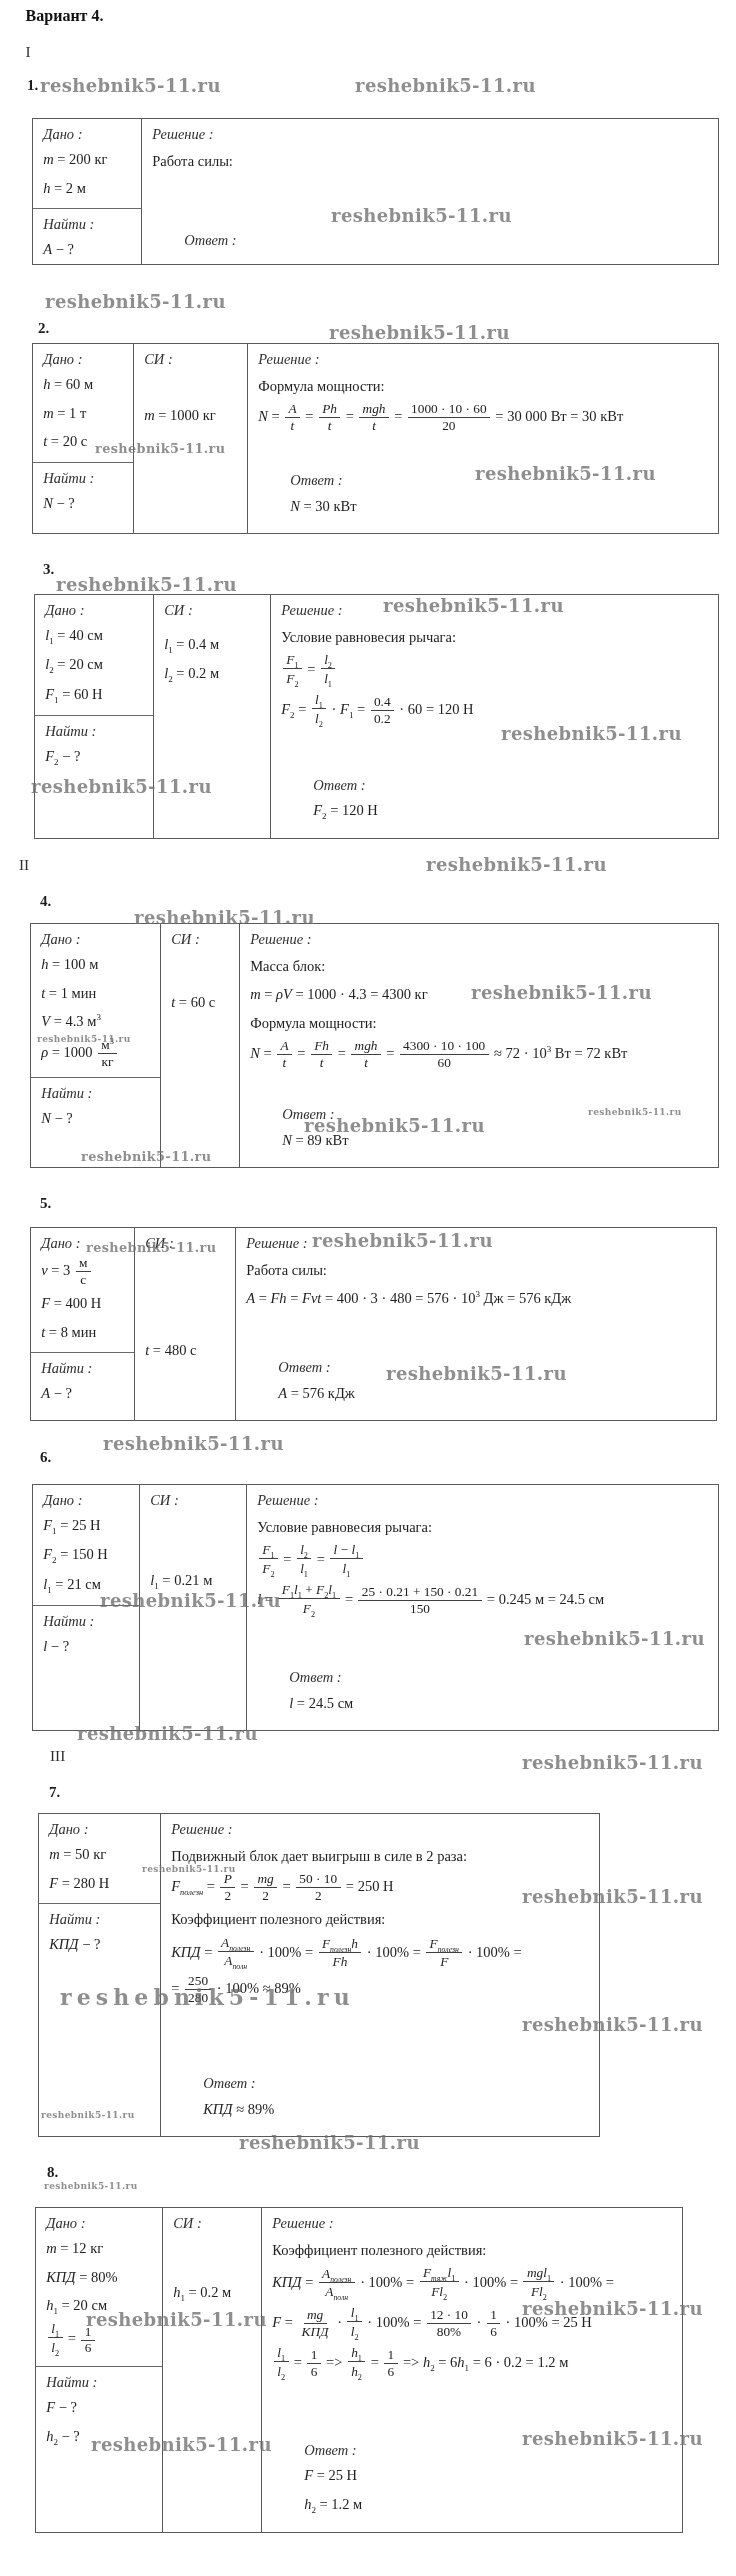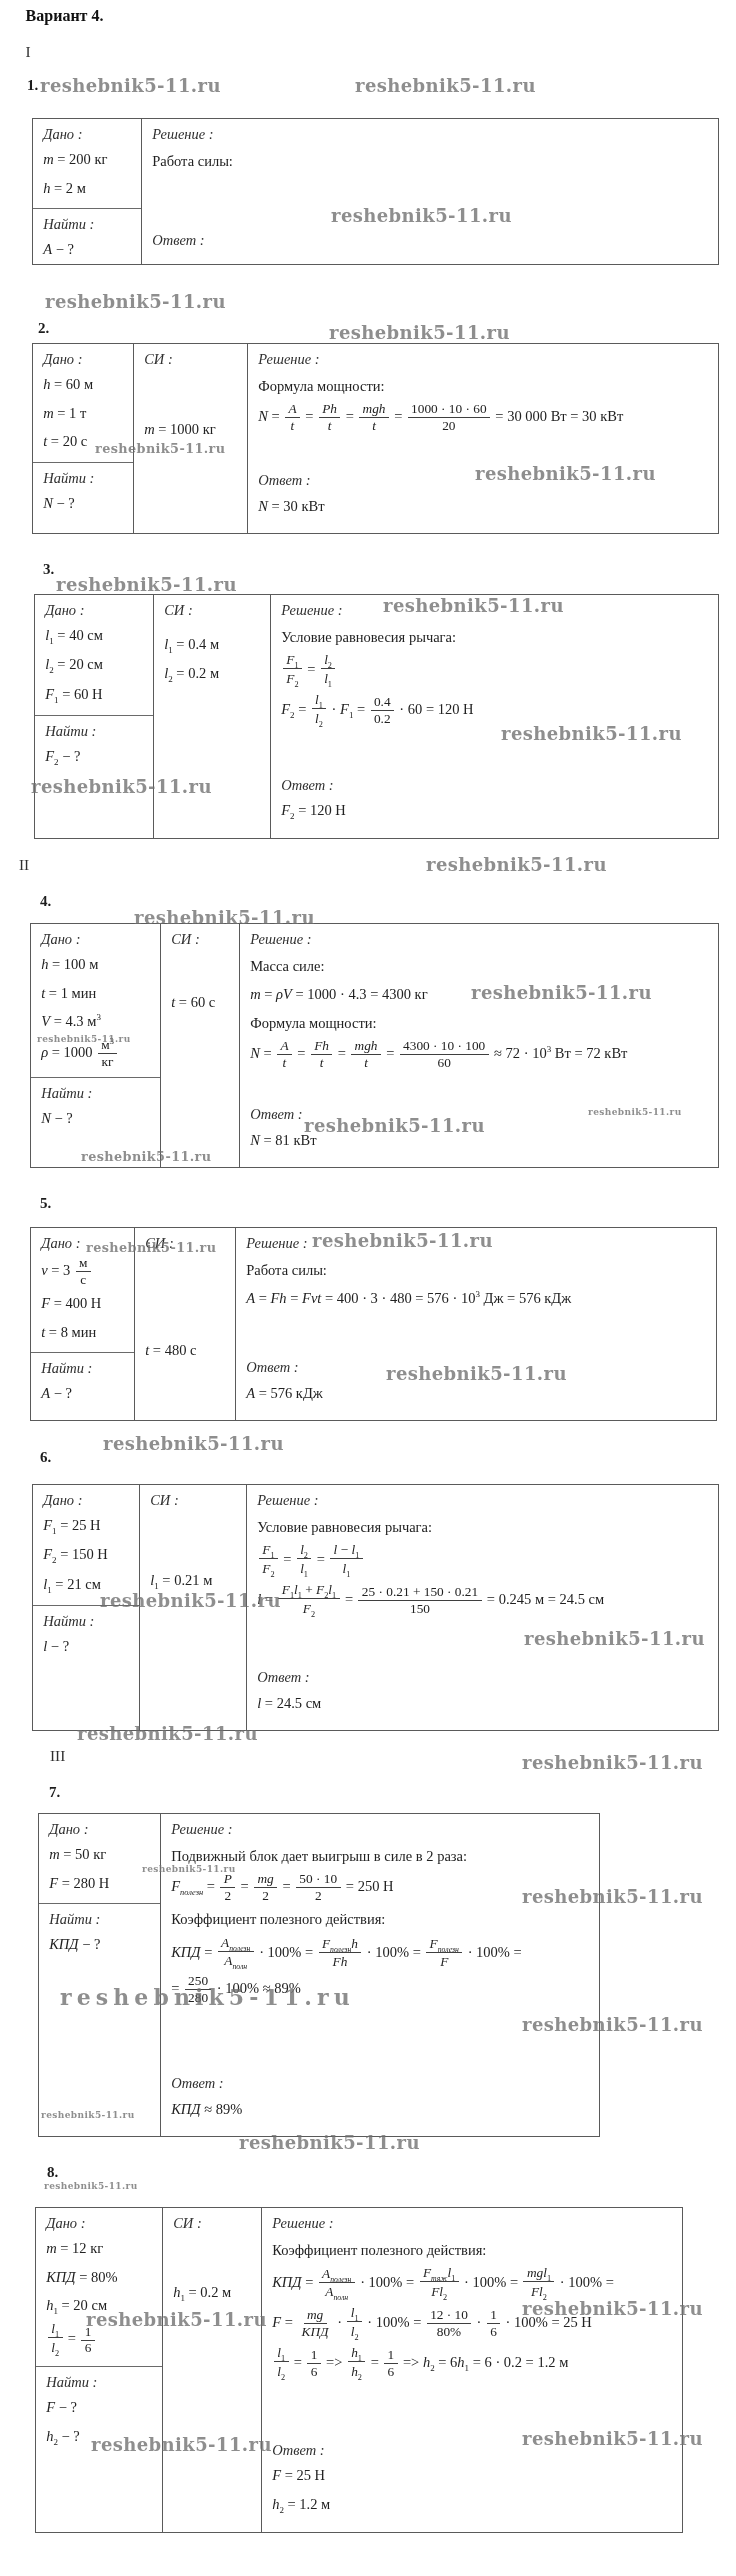--- a/index.html
+++ b/index.html
@@ -41,21 +41,21 @@
   .cell-label{font-style:italic;color:#2f2f2f;margin:1.7px 0 3.4px;}
   .fline{line-height:1.85;margin:1.7px 0;}
   .tk-v{font-style:italic;}
   sub.tk-s{font-size:0.62em;}
   sub.tk-si{font-size:0.58em;font-style:italic;}
   sup.tk-sp{font-size:0.62em;}
   .frac{display:inline-block;vertical-align:middle;text-align:center;line-height:1.25;
         font-size:0.92em;margin:0 1.7px;}
   .fr-n{border-bottom:0.9px solid #3f3f3f;padding:0 3.4px 0.9px;}
   .fr-d{padding:0.9px 3.4px 0;}
-  .answer-block{margin-top:auto;padding-bottom:6.8px;}
+  .answer-block{margin-top:auto;padding-bottom:6.8px;margin-left:32px;}
   .wm{position:absolute;font-weight:bold;color:#6f6f6f;opacity:0.78;letter-spacing:0.4px;
       z-index:6;pointer-events:none;white-space:nowrap;font-family:"DejaVu Serif",serif;}
   .wm.lg{font-size:18px;} .wm.md{font-size:12.8px;} .wm.sm{font-size:9px;}
   .wm.xl{font-size:22px;letter-spacing:5.1px;}
 </style>
 </head>
 <body>
 
 <div id="canvas">
   <div class="doc-title">Вариант 4.</div>
@@ -107,21 +107,21 @@
         </div>
         <div class="find-part">
           <div class="cell-label">Найти :</div>
           <div class="lines">
               <div class="fline"><span class="tk-v">N</span><span class="tk-t"> − ?</span></div>
             </div>
         </div>
       </div>
       <div class="col col-si">
         <div class="cell-label">СИ :</div>
-        <div class="lines" style="margin-top:48px">
+        <div class="lines" style="margin-top:34px">
             <div class="fline"><span class="tk-v">m</span><span class="tk-t"> = 1000 кг</span></div>
           </div>
       </div>
       <div class="col col-sol">
         <div class="cell-label">Решение :</div>
         <div class="lines">
             <div class="fline"><span class="tk-t">Формула мощности:</span></div>
             <div class="fline"><span class="tk-v">N</span><span class="tk-t"> = </span><span class="frac"><span class="fr-n"><span class="tk-v">A</span></span><br><span class="fr-d"><span class="tk-v">t</span></span></span><span class="tk-t"> = </span><span class="frac"><span class="fr-n"><span class="tk-v">Ph</span></span><br><span class="fr-d"><span class="tk-v">t</span></span></span><span class="tk-t"> = </span><span class="frac"><span class="fr-n"><span class="tk-v">mgh</span></span><br><span class="fr-d"><span class="tk-v">t</span></span></span><span class="tk-t"> = </span><span class="frac"><span class="fr-n"><span class="tk-t">1000 · 10 · 60</span></span><br><span class="fr-d"><span class="tk-t">20</span></span></span><span class="tk-t"> = 30 000 Вт = 30 кВт</span></div>
           </div>
         <div class="answer-block">
@@ -199,29 +199,29 @@
       </div>
       <div class="col col-si">
         <div class="cell-label">СИ :</div>
         <div class="lines" style="margin-top:41px">
             <div class="fline"><span class="tk-v">t</span><span class="tk-t"> = 60 с</span></div>
           </div>
       </div>
       <div class="col col-sol">
         <div class="cell-label">Решение :</div>
         <div class="lines">
-            <div class="fline"><span class="tk-t">Масса силе:</span></div>
+            <div class="fline"><span class="tk-t">Масса блок:</span></div>
             <div class="fline"><span class="tk-v">m</span><span class="tk-t"> = </span><span class="tk-v">ρV</span><span class="tk-t"> = 1000 · 4.3 = 4300 кг</span></div>
             <div class="fline"><span class="tk-t">Формула мощности:</span></div>
             <div class="fline"><span class="tk-v">N</span><span class="tk-t"> = </span><span class="frac"><span class="fr-n"><span class="tk-v">A</span></span><br><span class="fr-d"><span class="tk-v">t</span></span></span><span class="tk-t"> = </span><span class="frac"><span class="fr-n"><span class="tk-v">Fh</span></span><br><span class="fr-d"><span class="tk-v">t</span></span></span><span class="tk-t"> = </span><span class="frac"><span class="fr-n"><span class="tk-v">mgh</span></span><br><span class="fr-d"><span class="tk-v">t</span></span></span><span class="tk-t"> = </span><span class="frac"><span class="fr-n"><span class="tk-t">4300 · 10 · 100</span></span><br><span class="fr-d"><span class="tk-t">60</span></span></span><span class="tk-t"> ≈ 72 · 10</span><sup class="tk-sp">3</sup><span class="tk-t"> Вт = 72 кВт</span></div>
           </div>
         <div class="answer-block">
           <div class="cell-label">Ответ :</div>
           <div class="lines">
-              <div class="fline"><span class="tk-v">N</span><span class="tk-t"> = 81 кВт</span></div>
+              <div class="fline"><span class="tk-v">N</span><span class="tk-t"> = 89 кВт</span></div>
             </div>
         </div>
       </div>
     </div>
   </section>
 
   <section class="problem" id="p5">
     <div class="pnum">5.</div>
     <div class="ptable">
       <div class="col col-dano">

